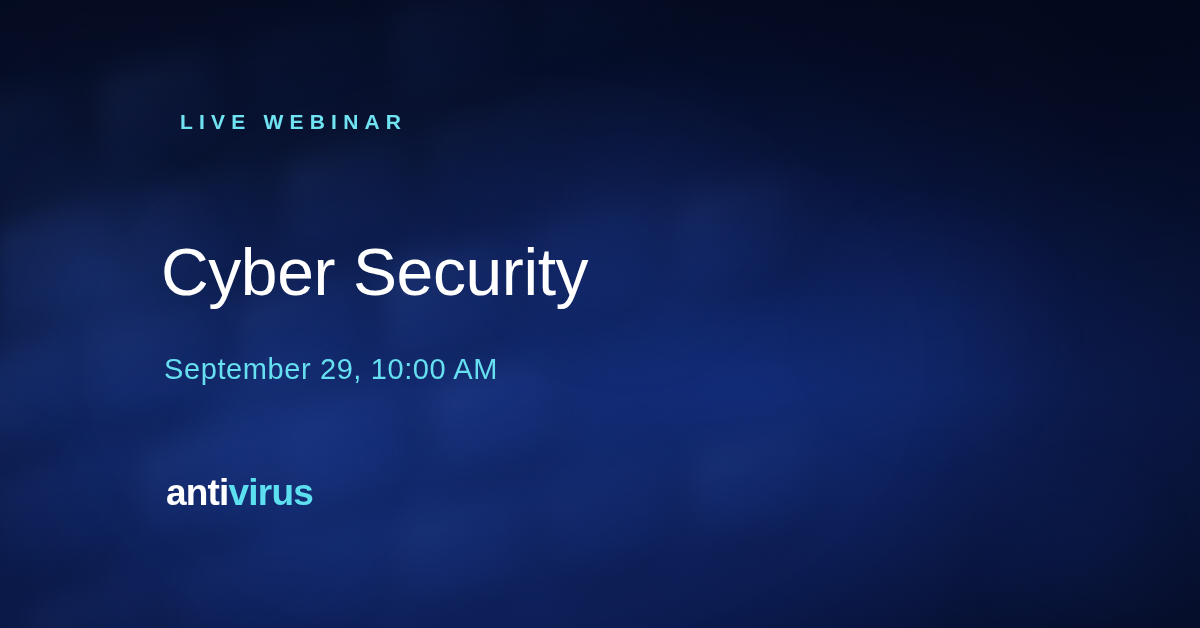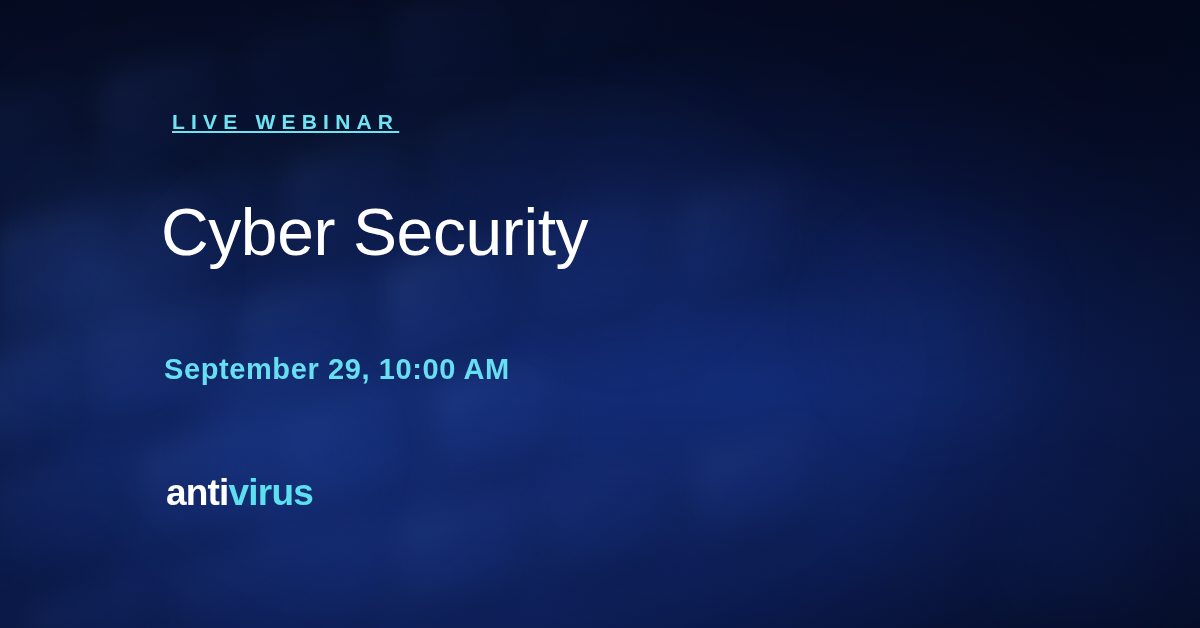--- a/index.html
+++ b/index.html
@@ -109,49 +109,48 @@
     position: absolute;
     left: 164px;
     top: 0;
     width: 620px;
     height: 100%;
   }
 
   #eyebrow {
     position: absolute;
     top: 110px;
-    left: 8px;
+    left: 16px;
     font-size: 21px;
     font-weight: 700;
     letter-spacing: 6.2px;
     color: #6fe3f2;
     text-transform: uppercase;
     white-space: nowrap;
-    text-decoration: underline;
   }
 
   #headline {
     position: absolute;
     top: 152px;
     left: -3px;
     width: 600px;
     font-size: 66px;
     line-height: 1.12;
     font-weight: 400;
     color: #ffffff;
     letter-spacing: -0.4px;
   }
-  #headline .hl-line { display: block; white-space: nowrap; }
+  #headline .hl-line { display: block; white-space: nowrap; margin-top: 40px; }
 
   #datetime {
     position: absolute;
     top: 353px;
     left: 0;
     font-size: 29px;
-    font-weight: 700;
+    font-weight: 400;
     letter-spacing: 0.6px;
     color: #66dff0;
     white-space: nowrap;
   }
 
   #logo {
     position: absolute;
     top: 472px;
     left: 2px;
     font-size: 37px;

